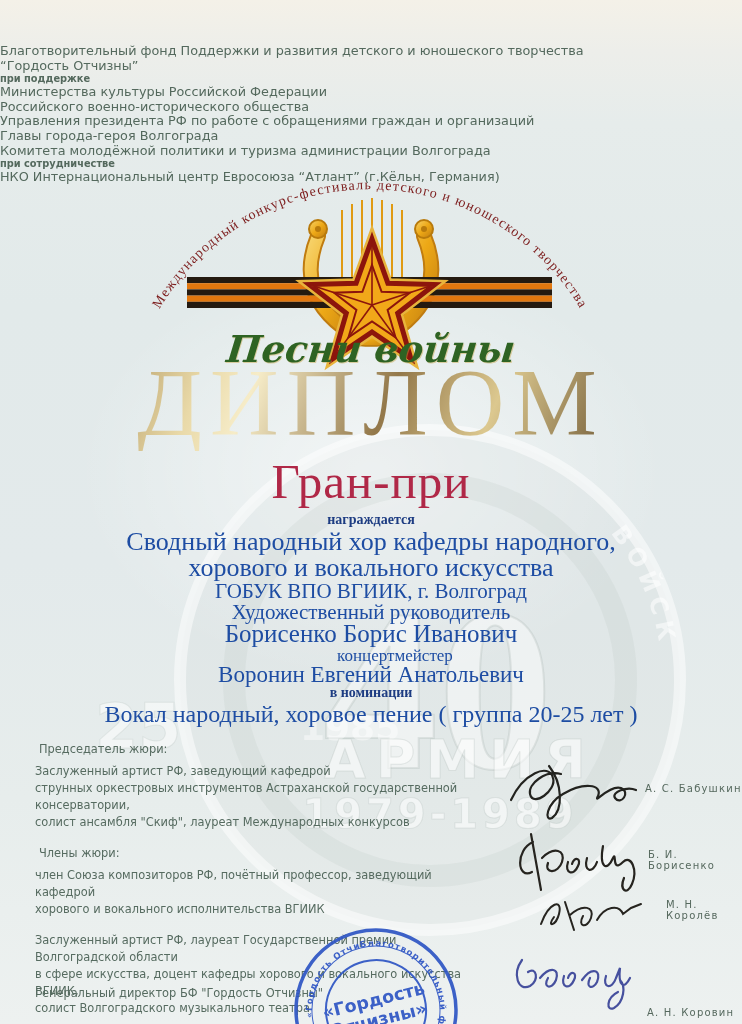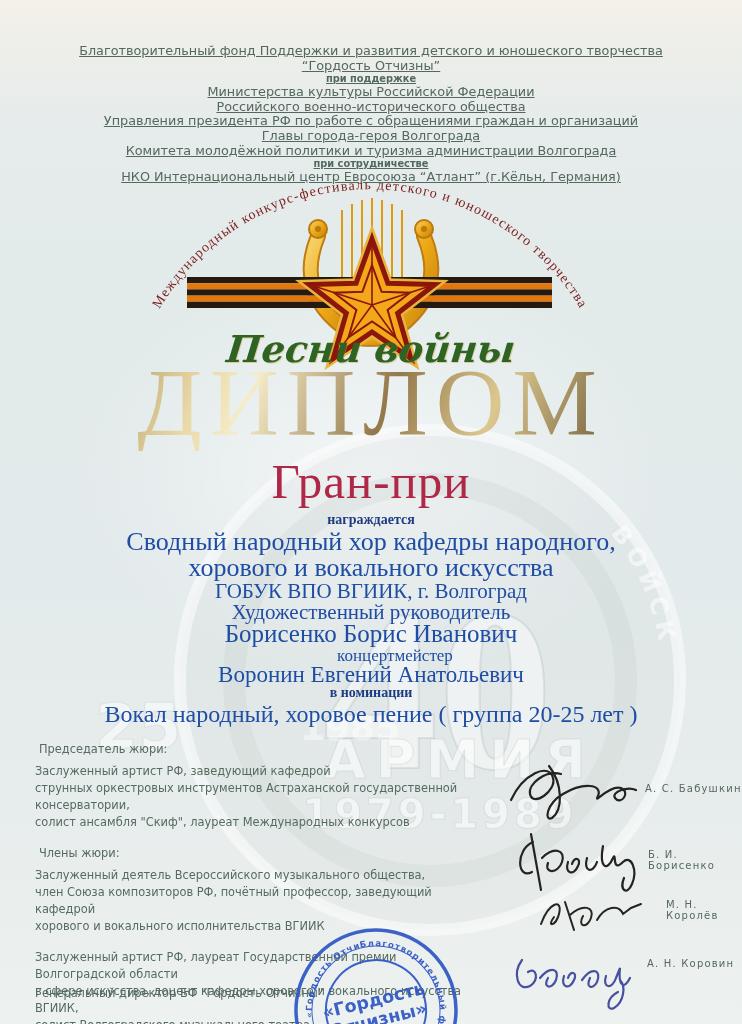--- a/index.html
+++ b/index.html
@@ -4,21 +4,21 @@
 <style>
   html,body{margin:0;padding:0;background:#888;}
   .page{
     position:relative;width:742px;height:1024px;margin:0 auto;overflow:hidden;
     background:
       radial-gradient(ellipse 420px 300px at 50% 46%, rgba(255,255,255,0.55), rgba(255,255,255,0) 70%),
       linear-gradient(180deg,#f4f1e8 0%,#edeeea 5%,#e6eceb 12%,#e2eaea 30%,#e3eaeb 55%,#e7edec 78%,#edf1f0 100%);
     font-family:"DejaVu Sans",sans-serif;
   }
   
-  .hdr{position:absolute;top:44px;left:0;right:0;text-align:center;color:#54695d;text-decoration:underline;}
+  .hdr{position:absolute;top:44px;left:0;right:0;color:#54695d;}
   .hdr div{line-height:14.6px;}
   .hdr .h-big{font-size:12.8px;}
   .hdr .h-small{font-size:9.8px;font-weight:bold;line-height:12px;}
   
   .emblem-svg{position:absolute;left:0;top:140px;}
   .fest-script{
     position:absolute;top:327px;left:0;right:0;text-align:center;
     font-family:"DejaVu Serif",serif;font-style:italic;font-weight:bold;
     font-size:37px;color:#2e6323;transform:skewX(-6deg);
     text-shadow:1px 1px 0 rgba(197,162,62,0.45);
@@ -153,21 +153,20 @@
 
   <div class="jury">
     <p class="jlabel">Председатель жюри:</p>
     <div class="block">
       <div>Заслуженный артист РФ, заведующий кафедрой</div>
       <div>струнных оркестровых инструментов Астраханской государственной консерватории,</div>
       <div>солист ансамбля "Скиф", лауреат Международных конкурсов</div>
     </div>
     <p class="jlabel">Члены жюри:</p>
     <div class="block">
-      <div>Заслуженный деятель Всероссийского музыкального общества,</div>
       <div>член Союза композиторов РФ, почётный профессор, заведующий кафедрой</div>
       <div>хорового и вокального исполнительства ВГИИК</div>
     </div>
     <div class="block">
       <div>Заслуженный артист РФ, лауреат Государственной премии Волгоградской  области</div>
       <div>в сфере искусства, доцент кафедры хорового и вокального искусства ВГИИК,</div>
       <div>солист Волгоградского музыкального театра</div>
     </div>
   </div>
 
@@ -184,21 +183,21 @@
   <div class="sig-name" style="left:648px;top:849px;">Б. И. Борисенко</div>
 
   <svg class="sig" style="left:535px;top:890px;" width="110" height="46" viewBox="0 0 110 46">
     <path d="M6,34 C14,12 28,8 24,24 C21,36 11,38 19,27 M30,12 L39,40 M35,25 C48,13 60,17 56,28 C52,39 42,37 48,26 M62,30 C70,16 84,14 88,24 L96,18 L106,14" fill="none" stroke="#26241f" stroke-width="2" stroke-linecap="round"></path>
   </svg>
   <div class="sig-name" style="left:650px;top:899px;margin-left:16px;">М. Н. Королёв</div>
 
   <svg class="sig" style="left:508px;top:940px;" width="125" height="72" viewBox="0 0 125 72">
     <path d="M14,20 C4,34 10,52 22,46 C32,40 28,26 20,32 M32,38 C42,26 52,28 48,40 C44,50 34,48 40,38 M56,36 C52,48 62,50 66,40 C70,32 62,30 60,38 M74,40 C84,26 94,30 89,42 C85,50 77,48 82,38 M98,36 C94,48 104,50 108,38 L112,28 C110,46 116,50 122,38 M112,40 C118,46 116,62 106,68 C98,72 98,58 110,52" fill="none" stroke="#46509e" stroke-width="2.2" stroke-linecap="round"></path>
   </svg>
-  <div class="sig-name" style="left:647px;top:958px;">А. Н. Коровин</div>
+  <div class="sig-name" style="left:647px;top:1007px;">А. Н. Коровин</div>
 
   <svg class="stamp" width="180" height="180" viewBox="0 0 180 180">
     <g transform="rotate(-14 90 92)" fill="none" stroke="#2e55c4">
       <circle cx="90" cy="92" r="80" stroke-width="3.5"></circle>
       <circle cx="90" cy="92" r="50" stroke-width="2"></circle>
       <path id="stampRing" d="M90,28 a64,64 0 1 1 -0.05,0"></path>
       <text font-size="8.6" font-weight="bold" letter-spacing="1" fill="#2e55c4" stroke="none">
         <textPath href="#stampRing">Благотворительный фонд Поддержки и развития ✦ «Гордость Отчизны» ✦ ОГРН 1133 ✦ ИНН</textPath>
       </text>
       <text x="90" y="88" text-anchor="middle" font-size="17.5" font-weight="bold" fill="#2e55c4" stroke="none">«Гордость</text>

